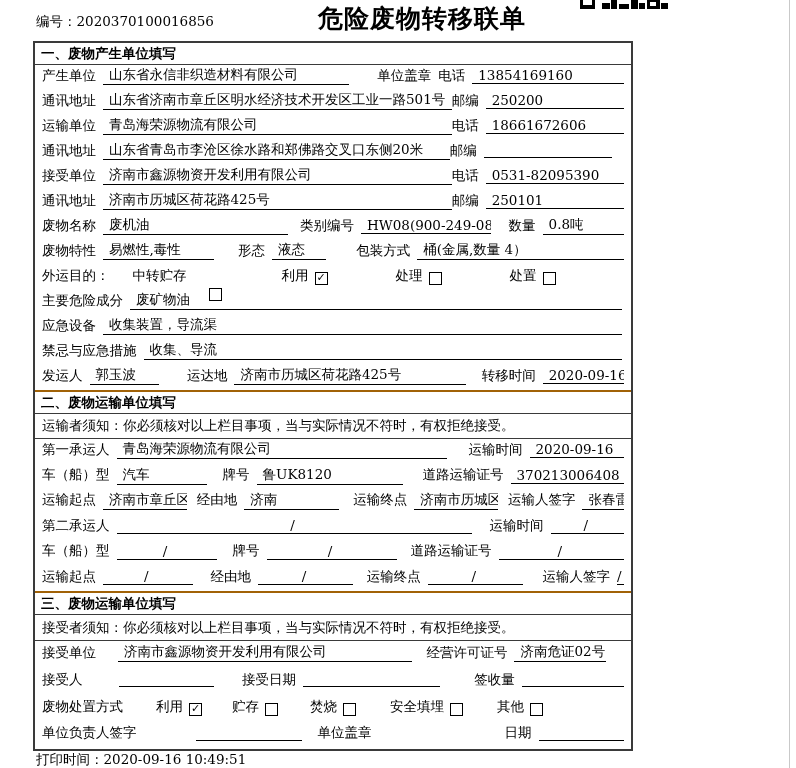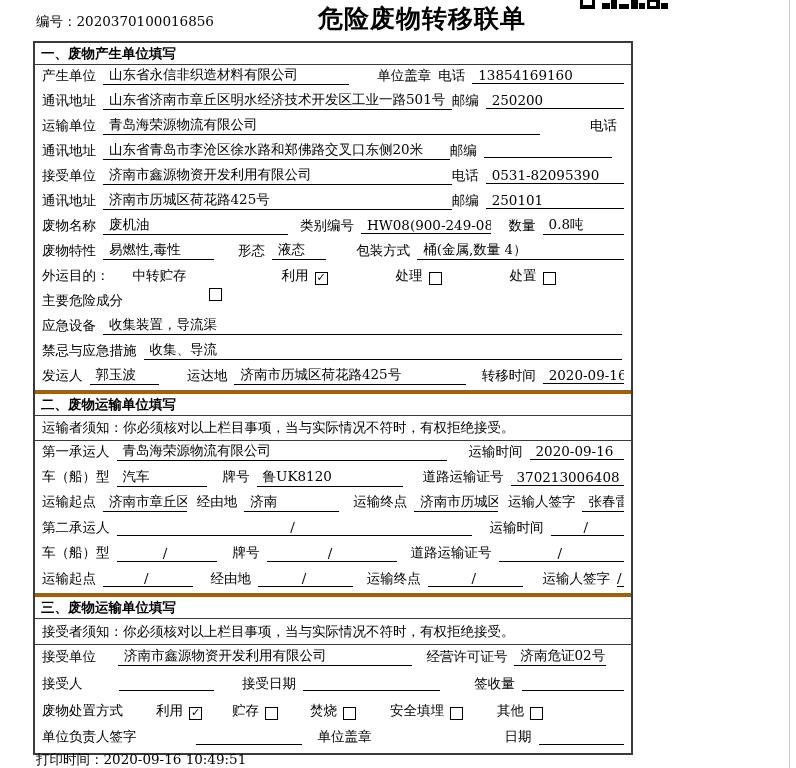--- a/index.html
+++ b/index.html
@@ -19,21 +19,21 @@
   
   .form-table{
     position:absolute;left:33px;top:41px;width:600px;box-sizing:border-box;
     border:2px solid #3a3a3a;background:#fff;
   }
   .sech{
     height:21px;line-height:21px;padding:0 6px;font-size:13.5px;font-weight:bold;
     font-family:"DejaVu Sans","Liberation Sans",sans-serif;
     border-bottom:1px solid #3a3a3a;white-space:nowrap;
   }
-  .bt{border-top:4px solid #a16207;}
+  .bt{border-top:2px solid #a16207;}
   .row{
     display:flex;align-items:center;box-sizing:border-box;
     padding:0 7px 4px 7px;white-space:nowrap;
   }
   .h25{height:25px;}
   .h255{height:25.4px;}
   .h27{height:26.9px;}
   .notice{display:flex;align-items:center;padding:0 7px;box-sizing:border-box;border-bottom:1px solid #3a3a3a;}
   .n1{height:25px;}
   .n2{height:26px;}
@@ -93,20 +93,21 @@
     <span class="sp"></span>
     <span class="lbl">邮编</span>
     <span class="uv" style="width:172px">250200</span>
   </div>
 
   <div class="row h25">
     <span class="lbl">运输单位</span>
     <span class="uv" style="width:437px">青岛海荣源物流有限公司</span>
     <span class="sp"></span>
     <span class="lbl">电话</span>
+    <span class="uv" style="width:172px">18661672606</span>
   </div>
 
   <div class="row h25">
     <span class="lbl">通讯地址</span>
     <span class="uv" style="width:437px">山东省青岛市李沧区徐水路和郑佛路交叉口东侧20米</span>
     <span class="sp"></span>
     <span class="lbl">邮编</span>
     <span class="uv" style="width:160px;margin-right:12px"></span>
   </div>
 
@@ -159,20 +160,21 @@
         <span class="cb"></span>
       </span>
     <span class="cbw" style="margin-left:68px">
         <span class="lbl" style="margin:0">处置</span>
         <span class="cb"></span>
       </span>
   </div>
 
   <div class="row h25">
     <span class="lbl">主要危险成分</span>
+    <span class="uv grow" style="margin-right:2px">废矿物油</span>
   </div>
 
   <div class="row h25">
     <span class="lbl">应急设备</span>
     <span class="uv grow" style="margin-right:2px">收集装置，导流渠</span>
   </div>
 
   <div class="row h25">
     <span class="lbl">禁忌与应急措施</span>
     <span class="uv grow" style="margin-right:2px">收集、导流</span>

